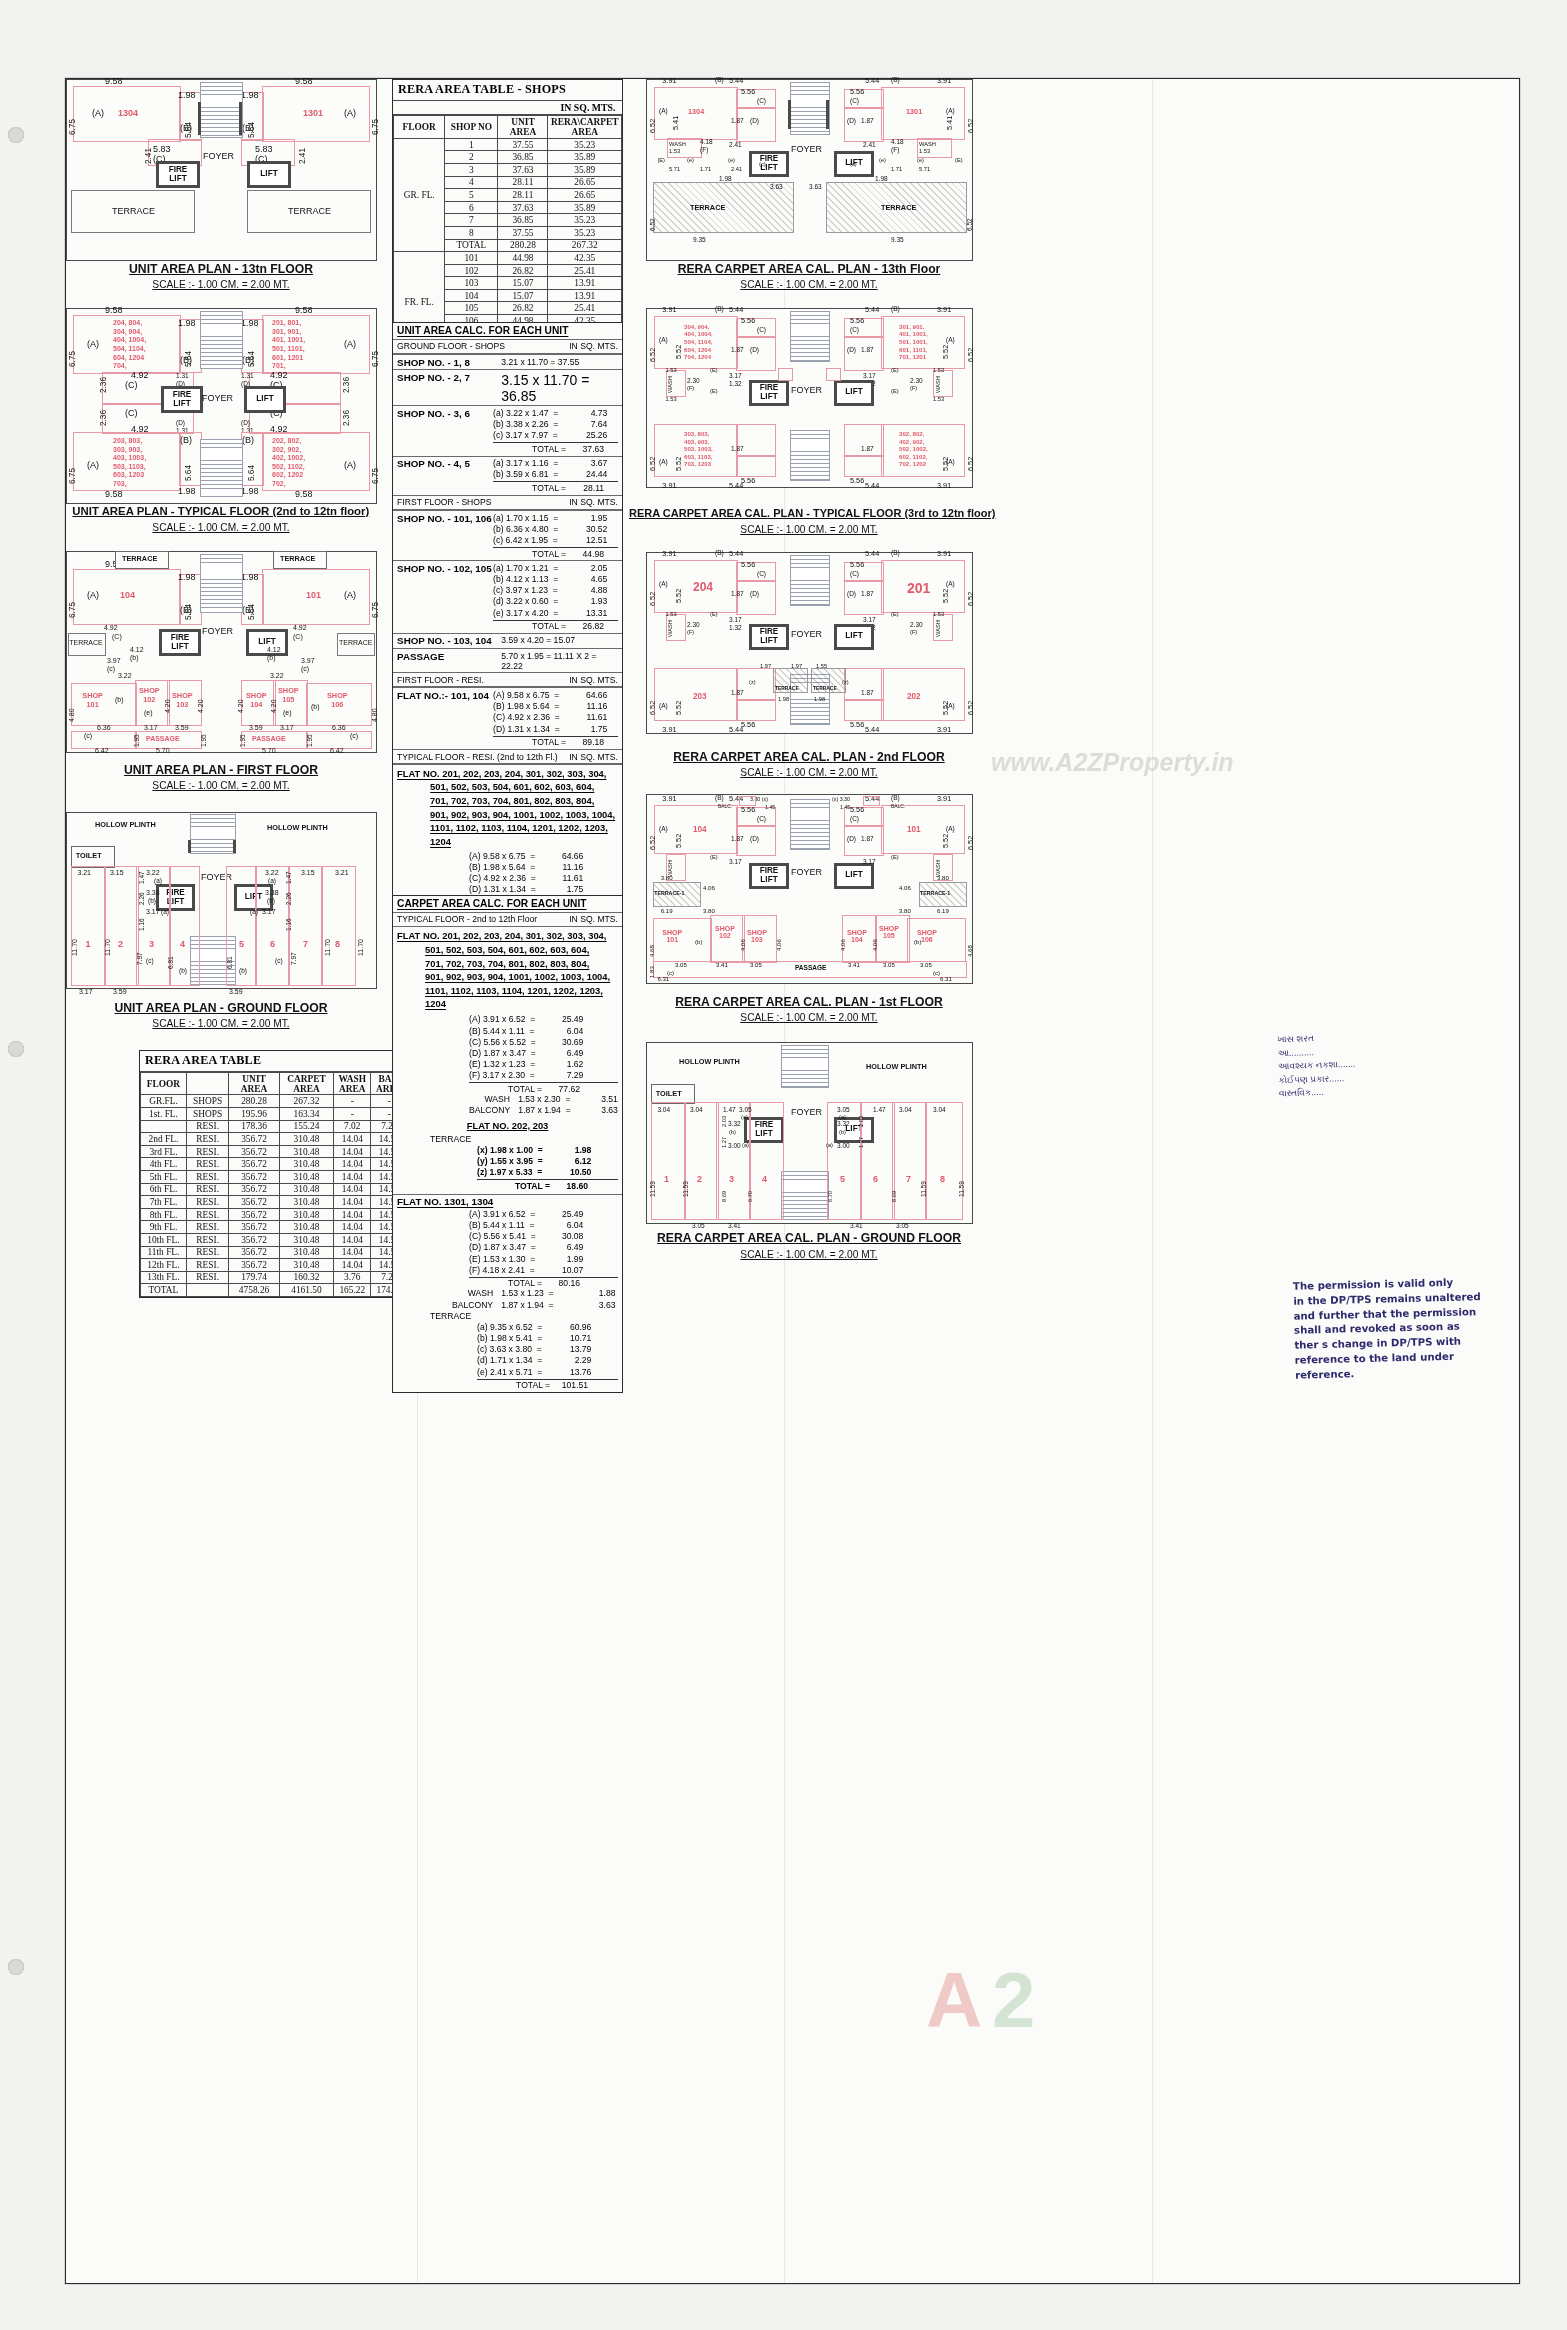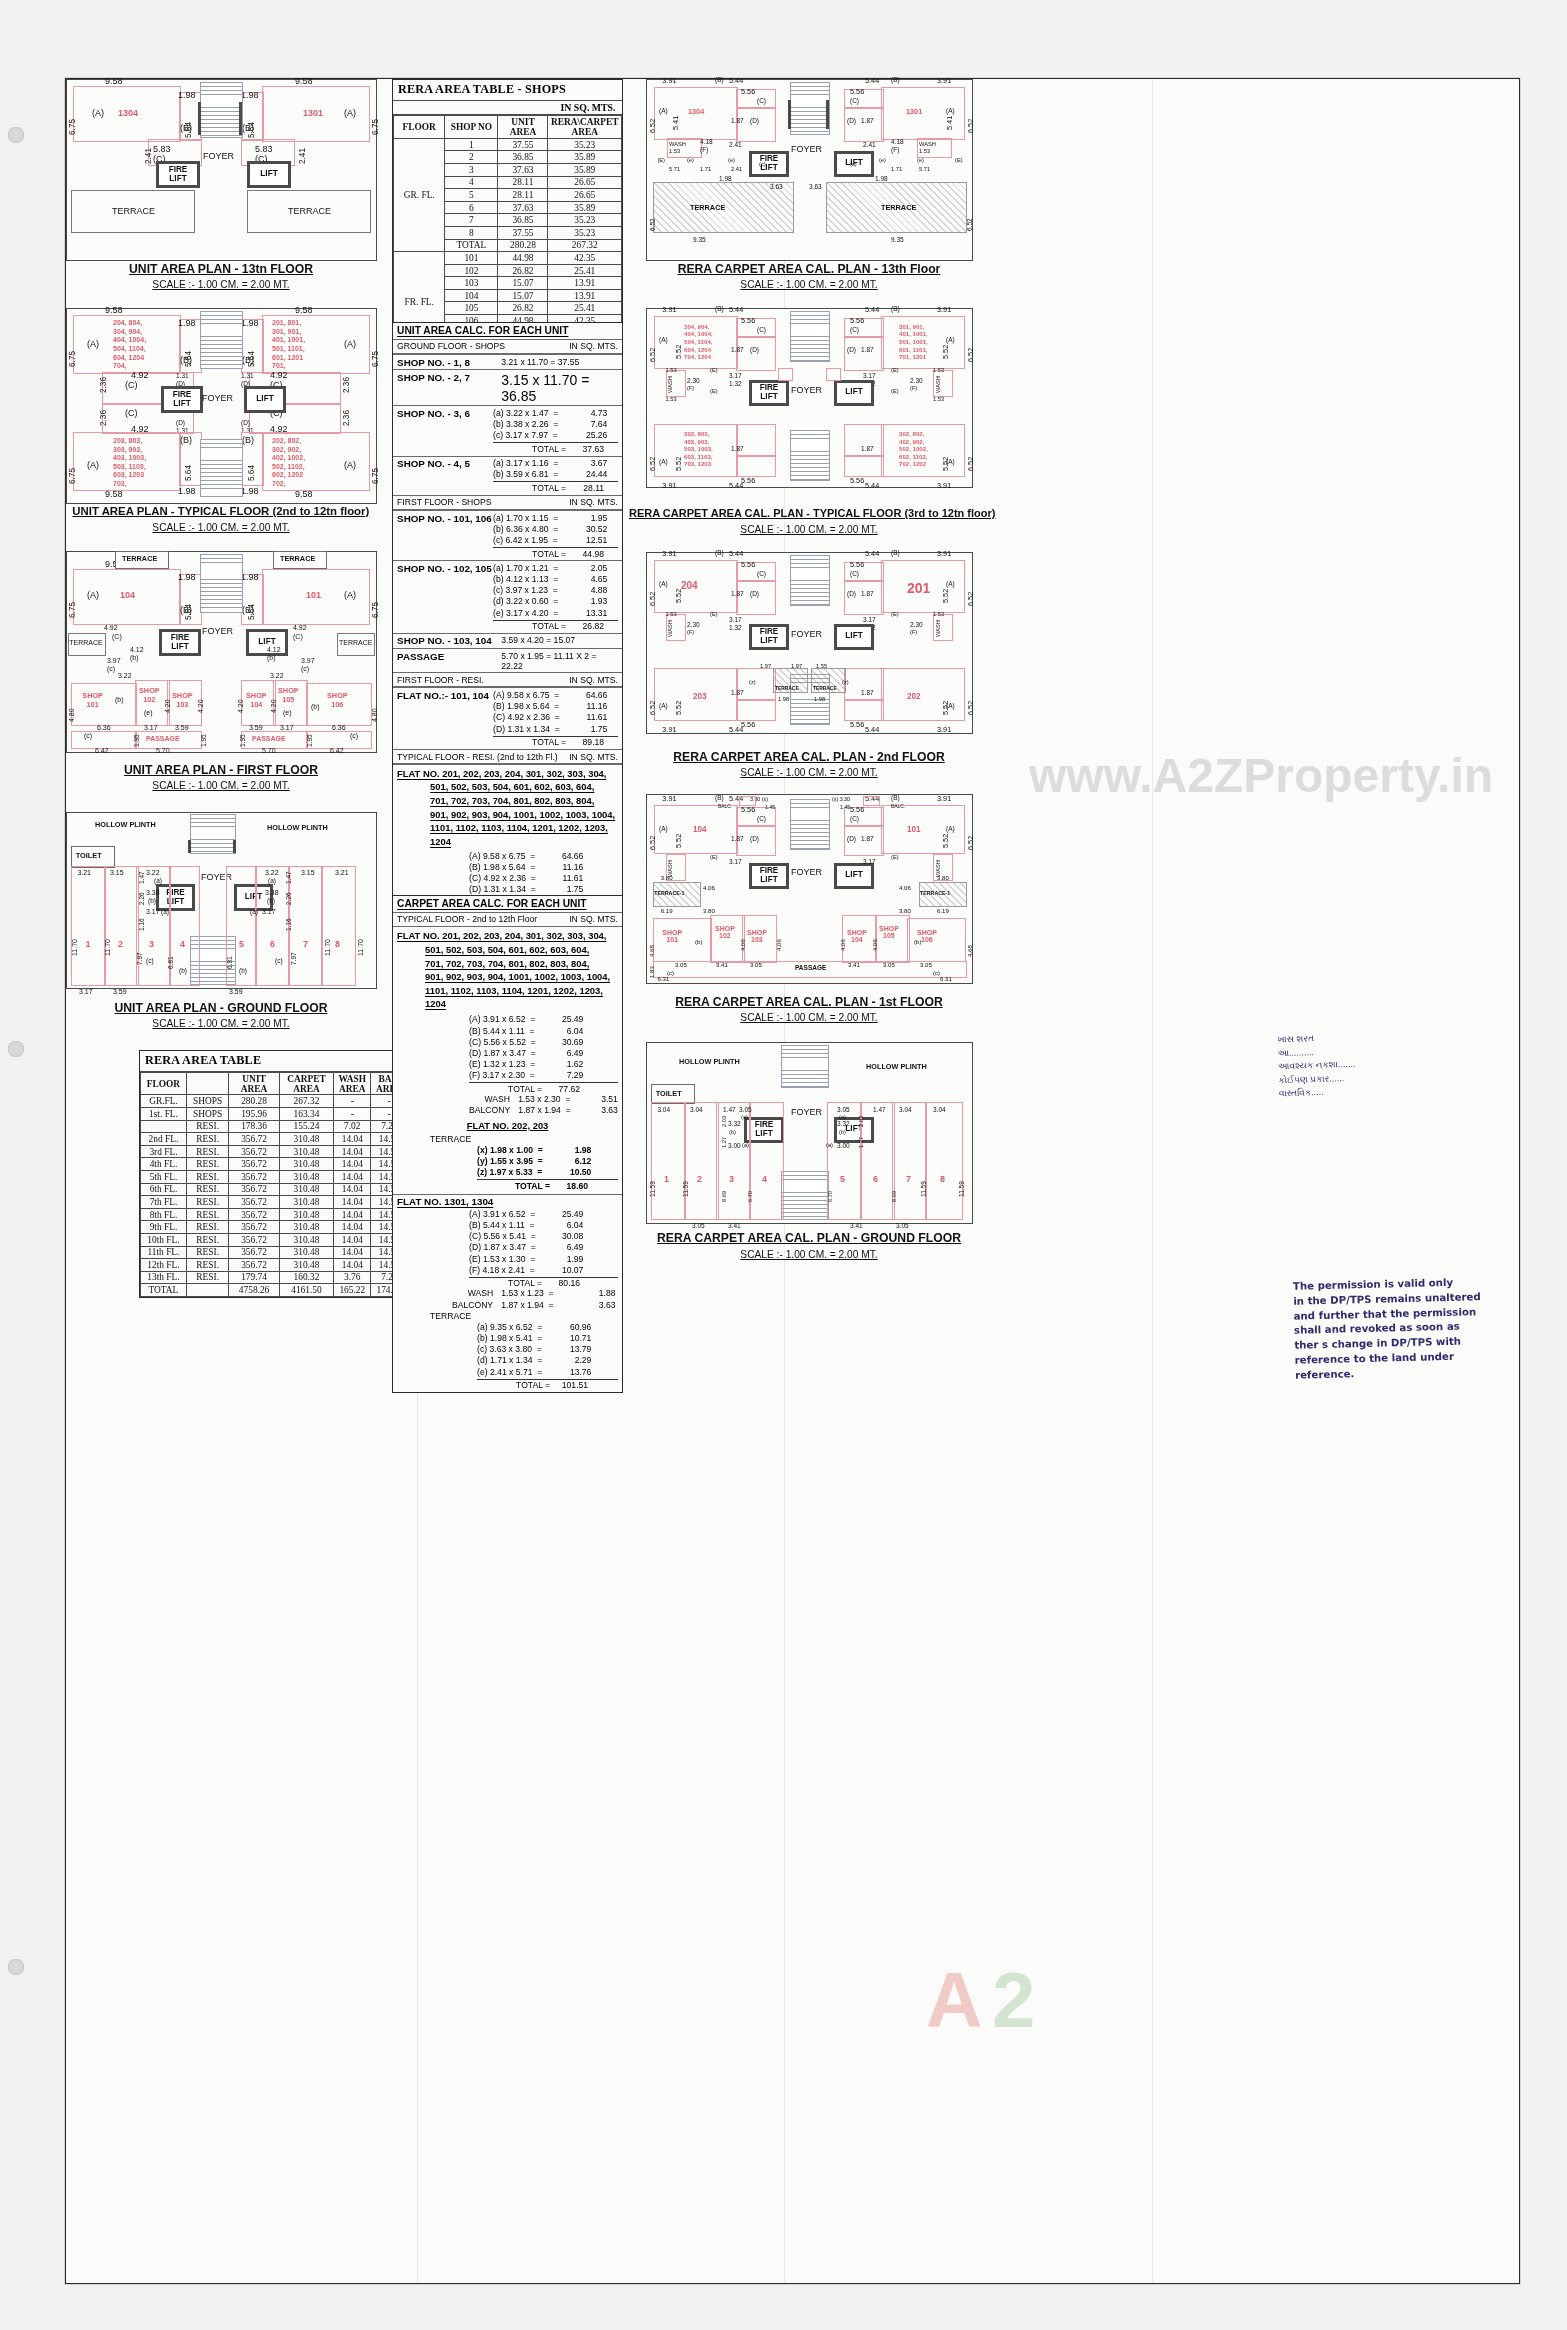--- a/index.html
+++ b/index.html
@@ -58,21 +58,21 @@
   .line .a{width:73px;}
   .line .b{width:38px;text-align:right;}
   .tot{border-top:0.8px solid #333;margin-top:0.8px;padding-top:0.8px;display:flex;font-size:8.6px;}
   .tot .a{width:73px;text-align:right;}
   .tot .b{width:38px;text-align:right;}
   .flatlist{font-weight:bold;font-size:9.4px;line-height:1.45;text-decoration:underline;
             text-underline-offset:1.6px;}
 
   
   .wm{position:absolute;font-weight:bold;pointer-events:none;}
-  .wm1{left:963px;top:669px;font-size:48px;color:rgba(150,150,150,.30);}
+  .wm1{left:925px;top:669px;font-size:25px;color:rgba(150,150,150,.30);font-style:italic;}
   .wm2{left:637px;top:1902px;font-size:49px;color:rgba(196,160,120,.35);}
   .wmA{position:absolute;left:926px;top:1955px;font-size:78px;font-weight:bold;
        color:rgba(215,90,80,.30);}
   .wmA2{position:absolute;left:992px;top:1955px;font-size:78px;font-weight:bold;
        color:rgba(120,180,120,.30);}
 
   
   .stamp{position:absolute;font-family:"DejaVu Sans",sans-serif;font-size:10.2px;
          color:#2d2b6e;line-height:1.45;transform:rotate(-1.4deg);font-weight:bold;}
   .guj{position:absolute;font-size:9px;color:#2d2b6e;line-height:1.5;transform:rotate(-2deg);}
@@ -1086,21 +1086,21 @@
       <div class="pbox" style="left:90px;top:9.8px;width:38px;height:18px"></div>
       <div class="pbox" style="left:90px;top:28px;width:38px;height:33px"></div>
       <div class="t" style="left:16.3px;top:-3.3px;font-size:7.3px">3.91</div>
       <div class="t" style="left:83px;top:-3.3px;font-size:7.3px">5.44</div>
       <div class="t" style="left:95px;top:8.2px;font-size:7.3px">5.56</div>
       <div class="t" style="left:69px;top:-3.3px;font-size:6.5px">(B)</div>
       <div class="t" style="left:111px;top:18px;font-size:6.5px">(C)</div>
       <div class="vtxt" style="left:1.6px;top:54px;font-size:7.3px">6.52</div>
       <div class="vtxt" style="left:28px;top:51px;font-size:7.3px">5.52</div>
       <div class="t" style="left:13px;top:28px;font-size:6.5px">(A)</div>
-      <div class="t red bld" style="left:35px;top:28px;font-size:10px">204</div>
+      <div class="t red bld" style="left:47px;top:28px;font-size:12px">204</div>
       <div class="t" style="left:85px;top:38px;font-size:6.5px">1.87</div>
       <div class="t" style="left:104px;top:38px;font-size:6.5px">(D)</div>
       <div class="pbox" style="left:19.6px;top:62px;width:18px;height:24.5px"></div>
       <div class="vtxt" style="left:21px;top:85px;font-size:5.7px">WASH</div>
       <div class="t" style="left:19.6px;top:59px;font-size:5.7px">1.53</div>
       <div class="t" style="left:41px;top:69px;font-size:6.5px">2.30</div>
       <div class="t" style="left:41px;top:77px;font-size:5.7px">(F)</div>
       <div class="t" style="left:83px;top:64px;font-size:6.5px">3.17</div>
       <div class="t" style="left:83px;top:72px;font-size:6.5px">1.32</div>
       <div class="t" style="left:64px;top:59px;font-size:5.7px">(E)</div>

